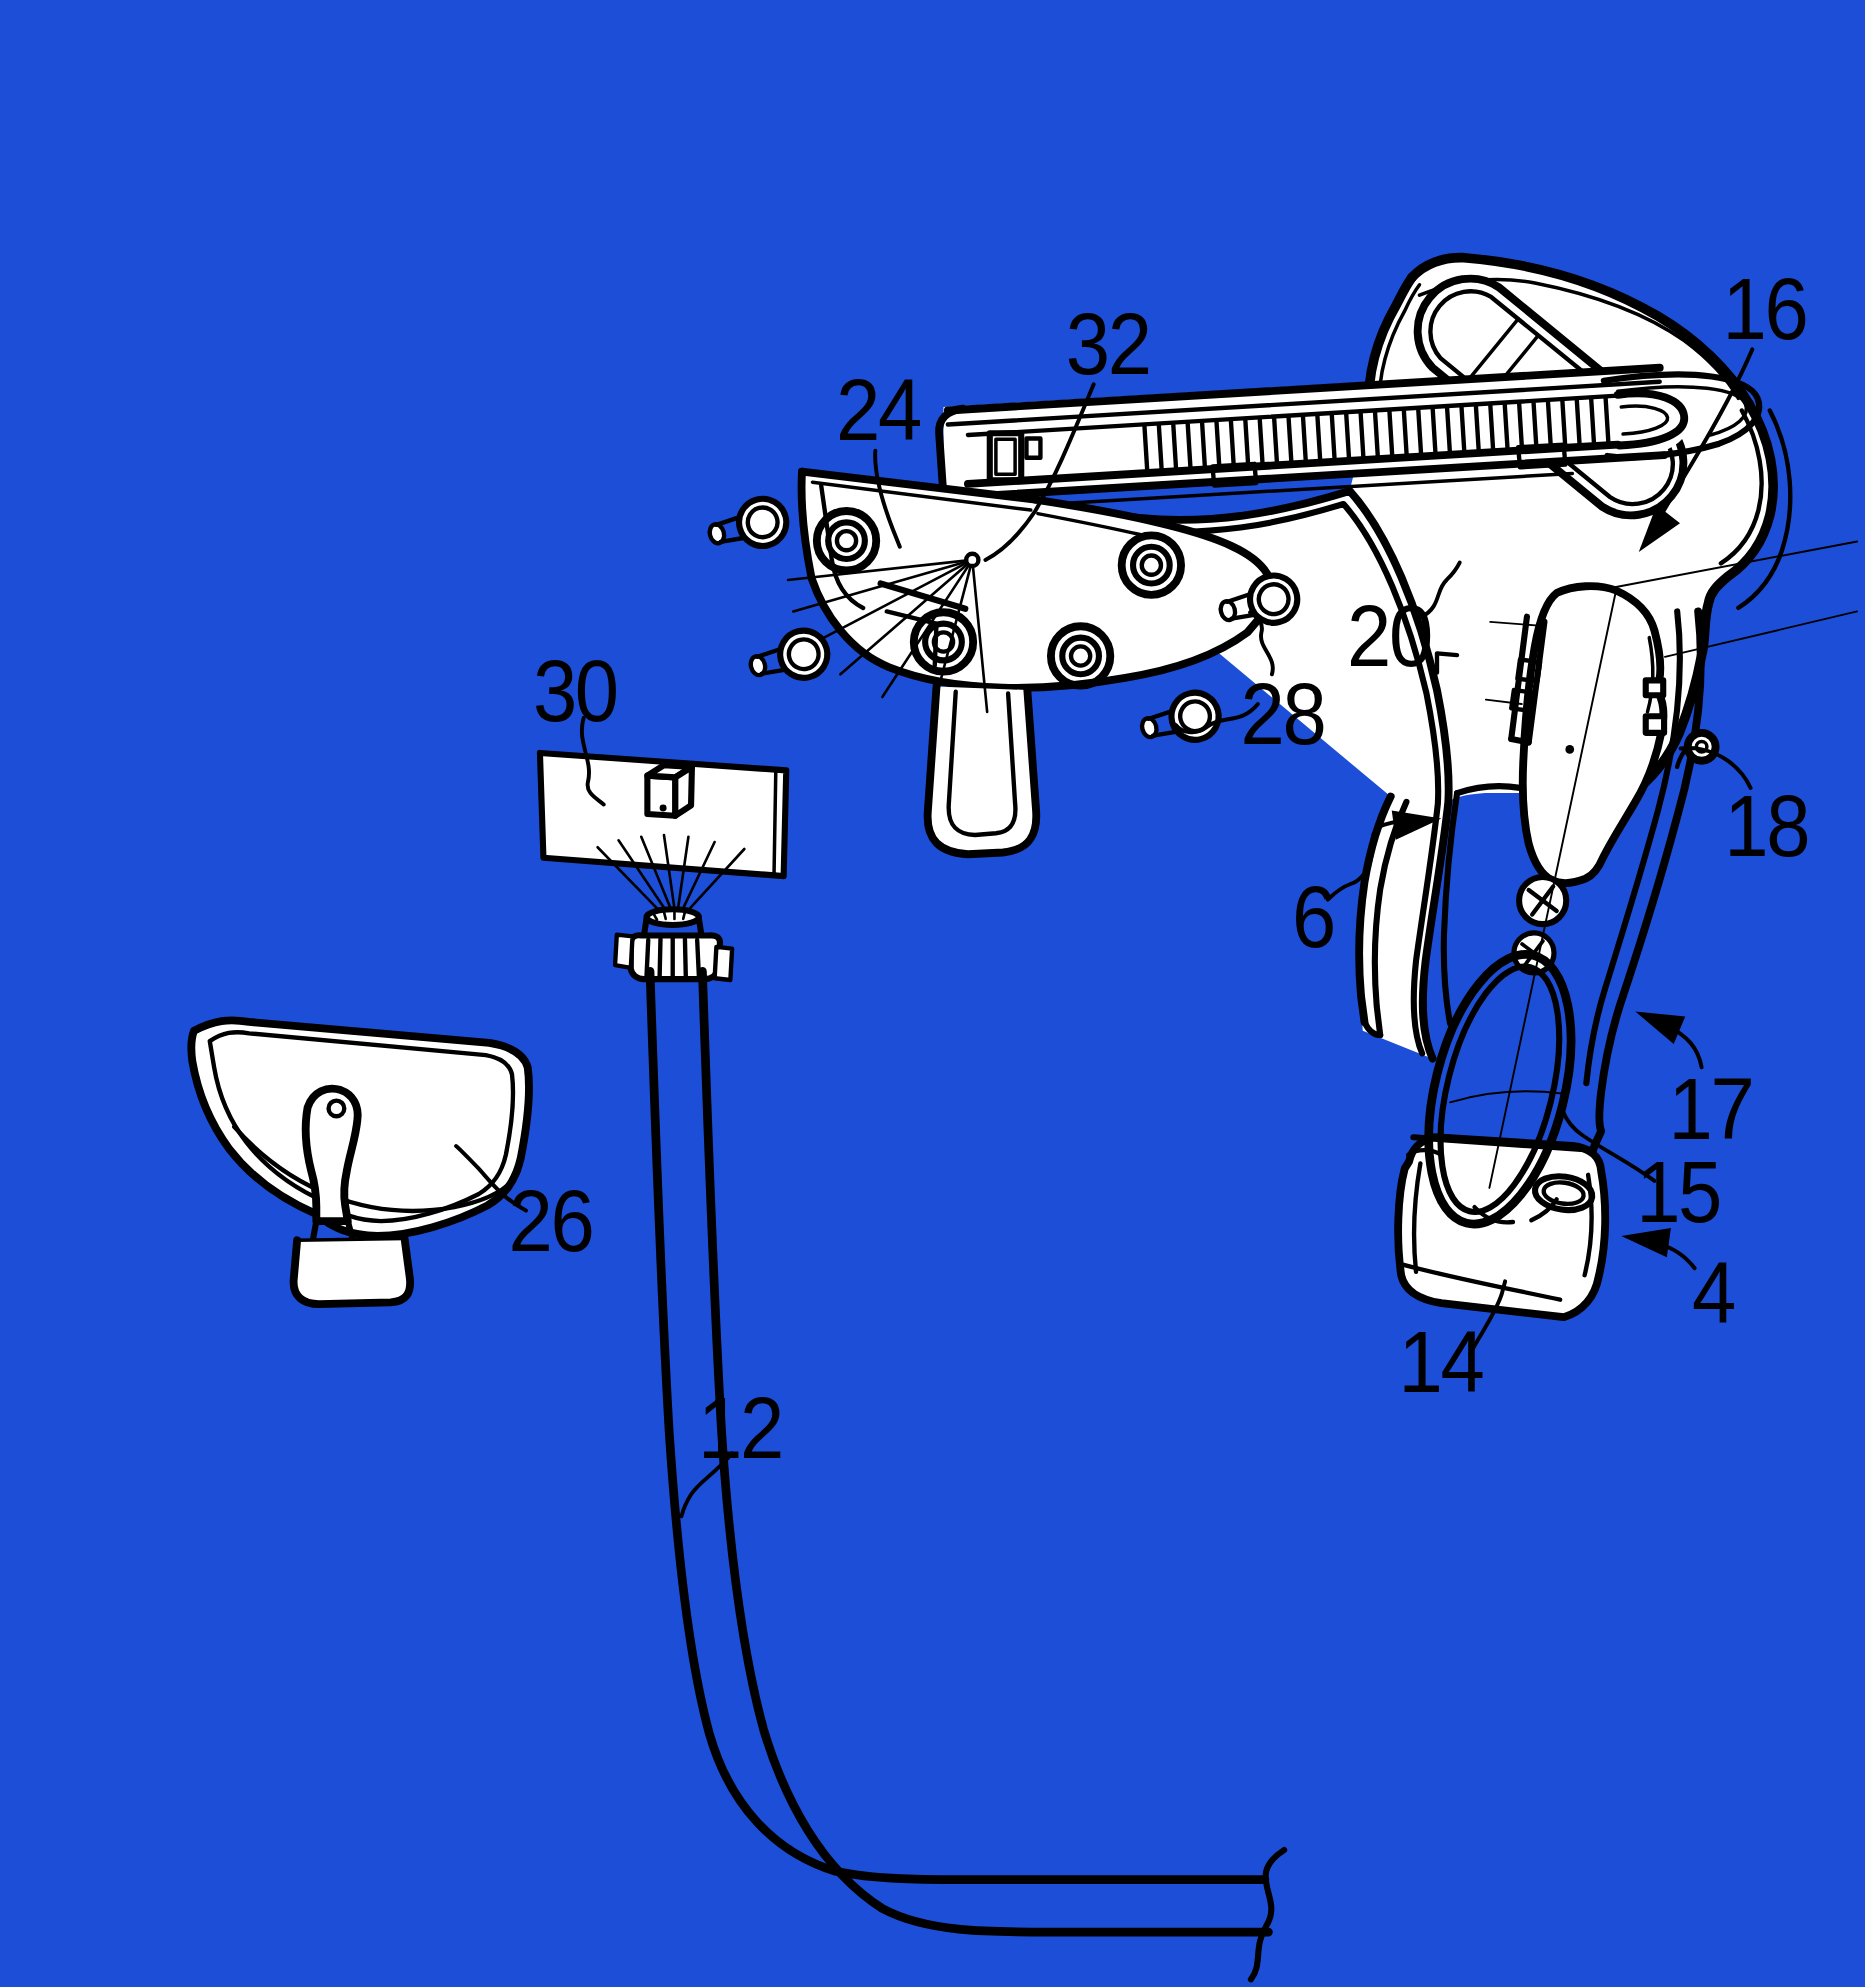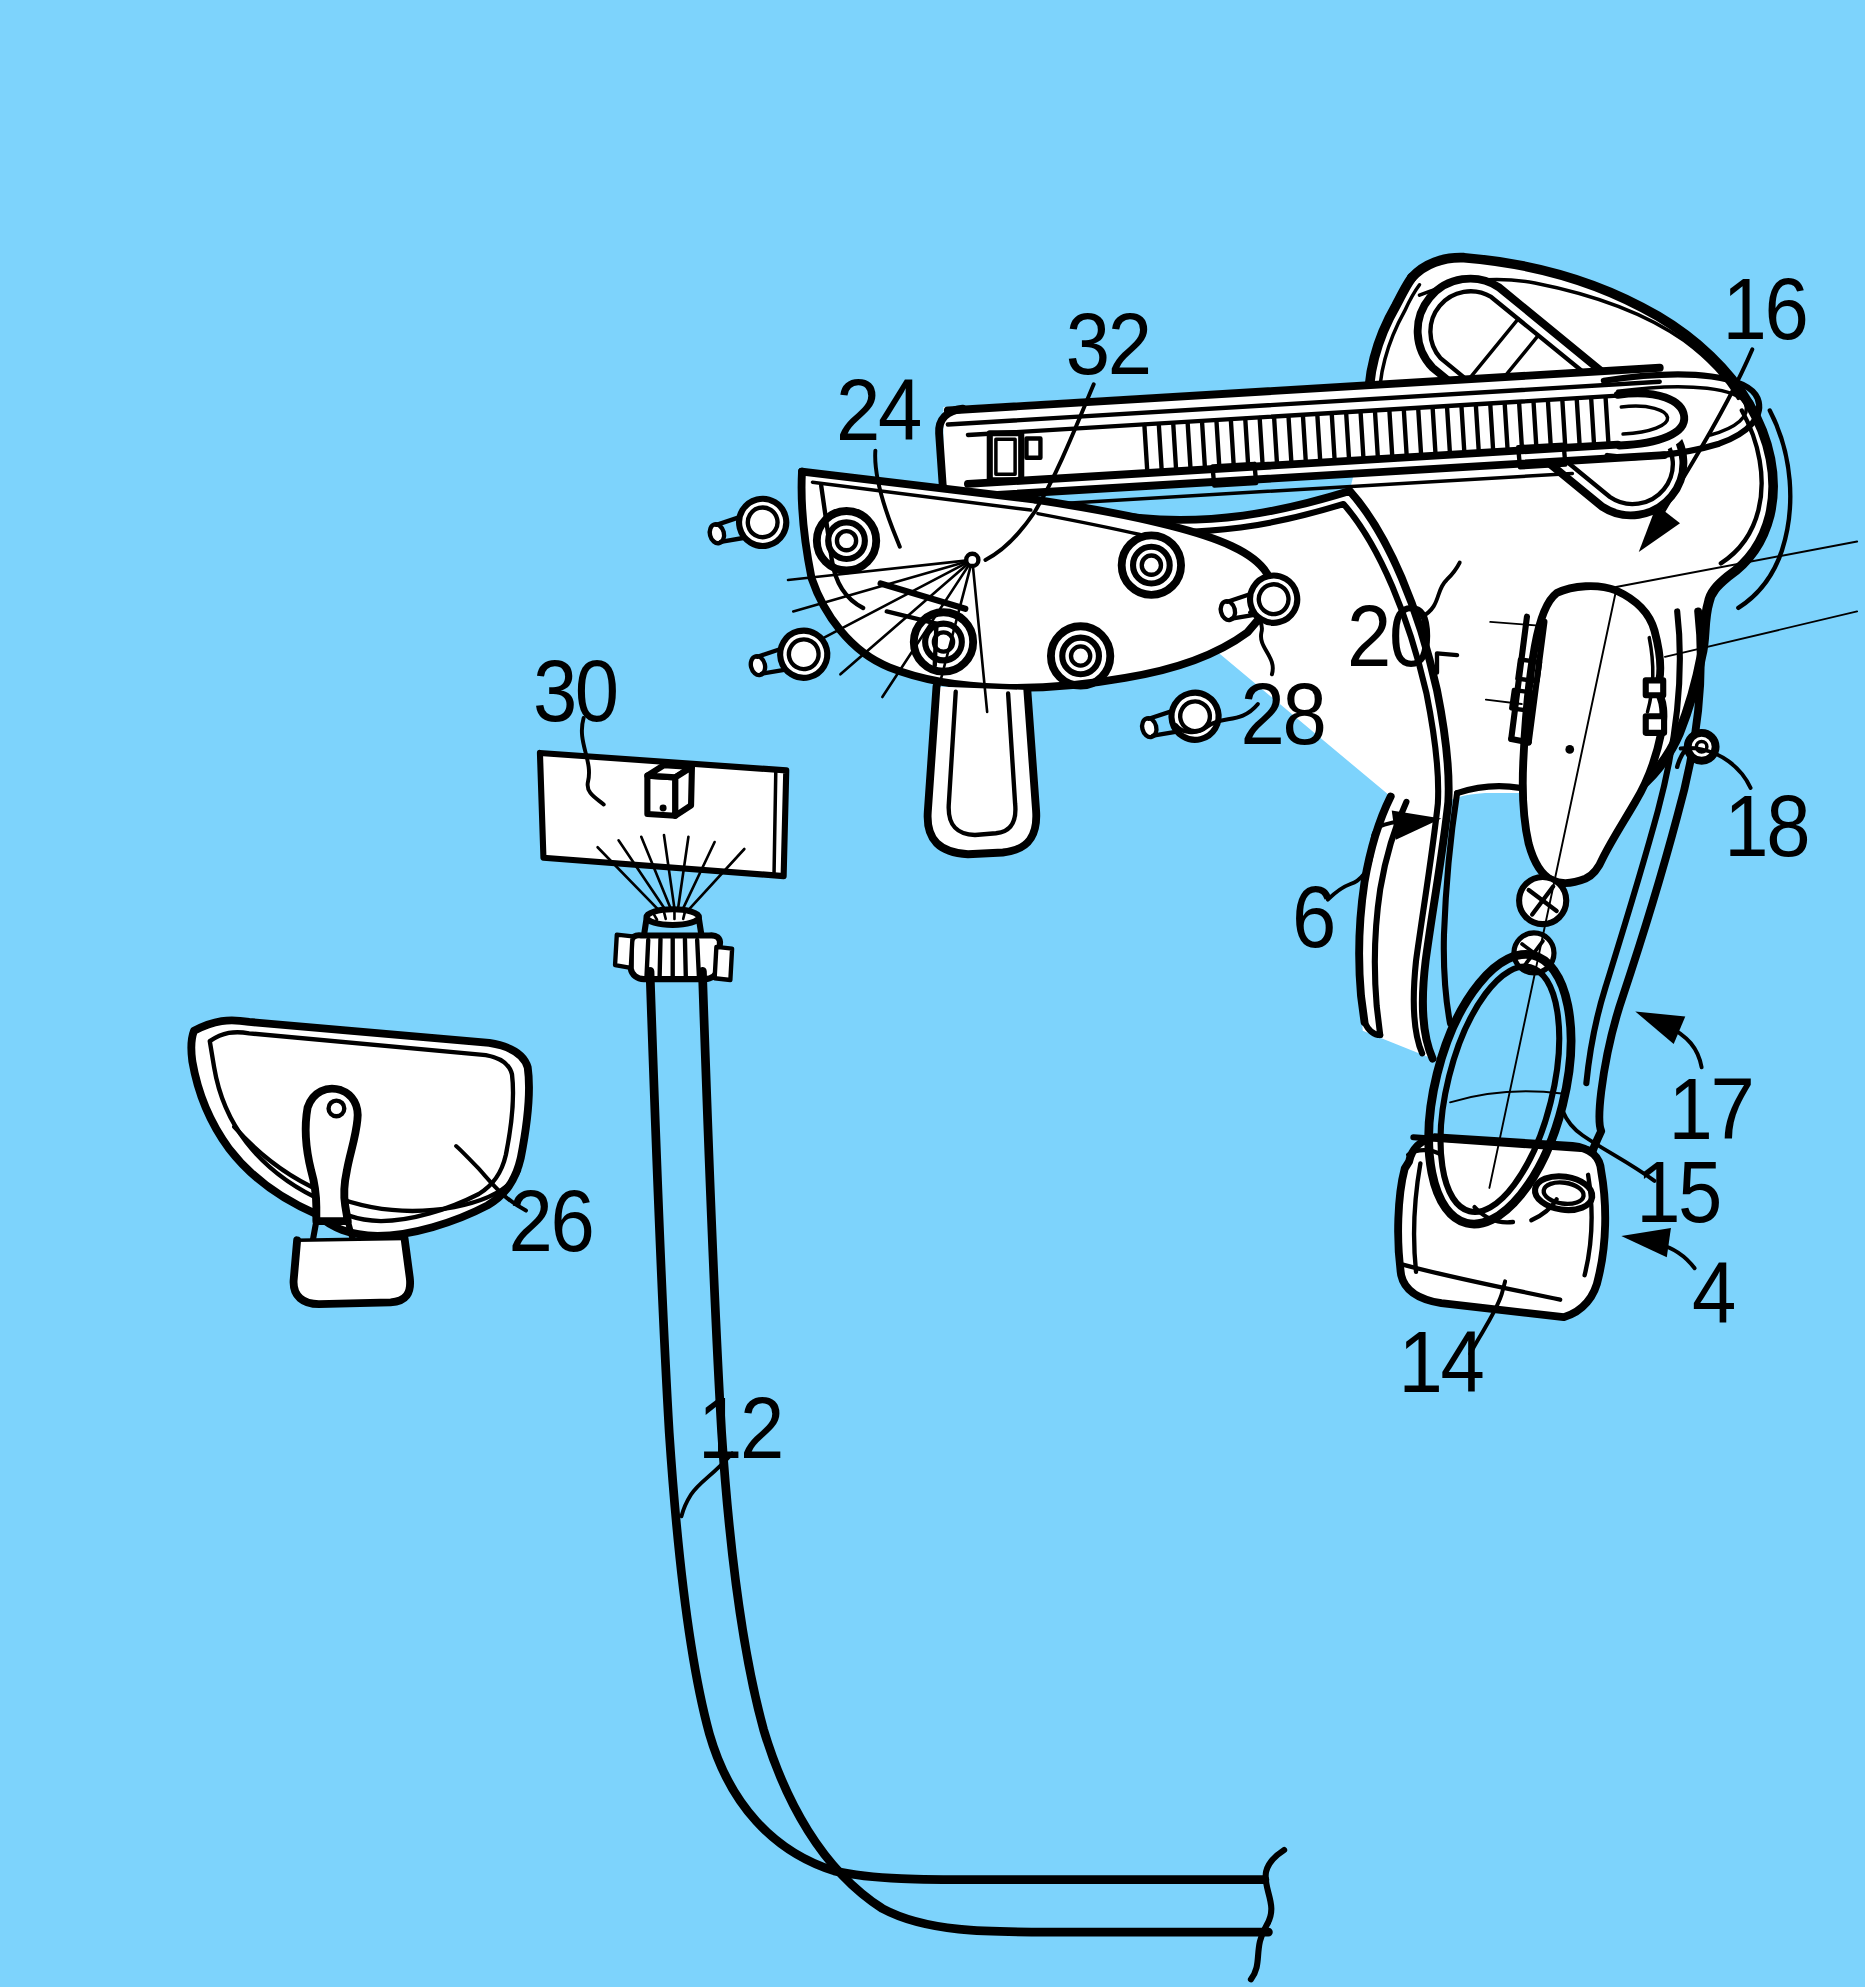--- a/index.html
+++ b/index.html
@@ -1,16 +1,16 @@
 <!DOCTYPE html>
 <html style="font-size:14px"><head>
 <meta charset="utf-8">
 <style>
   html,body{margin:0;padding:0;background:#ffffff}
-  .stage{position:relative;width:1866px;height:1988px;background:#7dd3fc;
+  .stage{position:relative;width:1866px;height:1988px;background:#1d4ed8;
          font-family:"Liberation Sans",sans-serif;overflow:hidden}
   svg{position:absolute;left:0;top:0}
   .w{fill:#ffffff}
   .n{fill:none}
   .k{fill:#000000}
   .s11{stroke:#000;stroke-width:11;stroke-linecap:round;stroke-linejoin:round}
   .s9{stroke:#000;stroke-width:9;stroke-linecap:round;stroke-linejoin:round}
   .s7{stroke:#000;stroke-width:7;stroke-linecap:round;stroke-linejoin:round}
   .s5{stroke:#000;stroke-width:5;stroke-linecap:round;stroke-linejoin:round}
   .s4{stroke:#000;stroke-width:4;stroke-linecap:round;stroke-linejoin:round}

